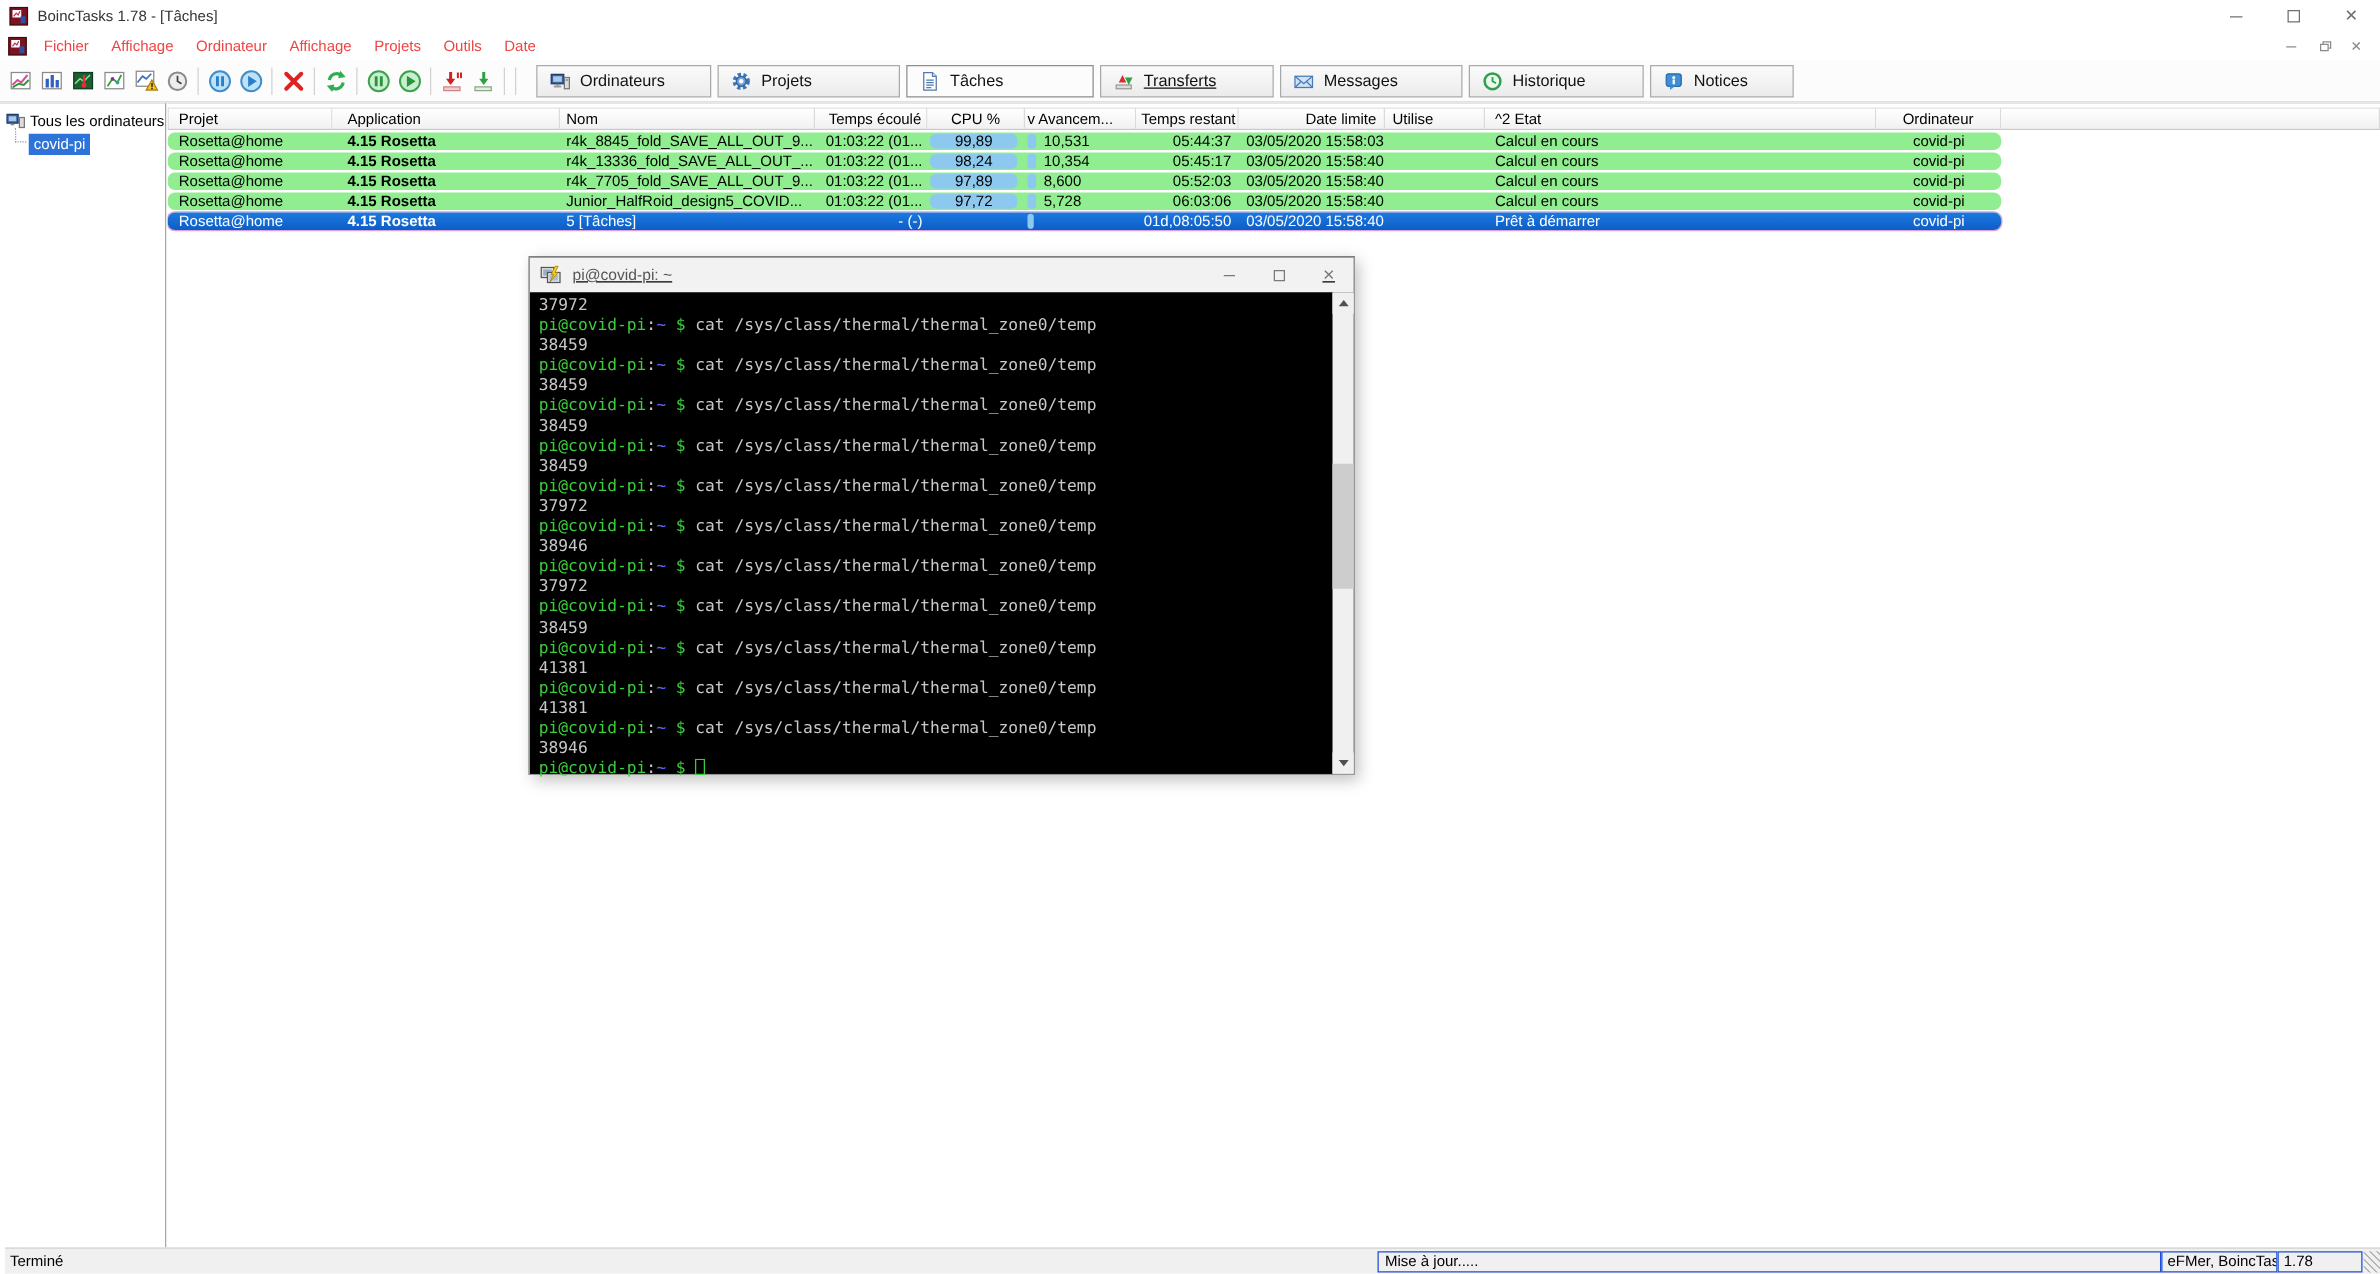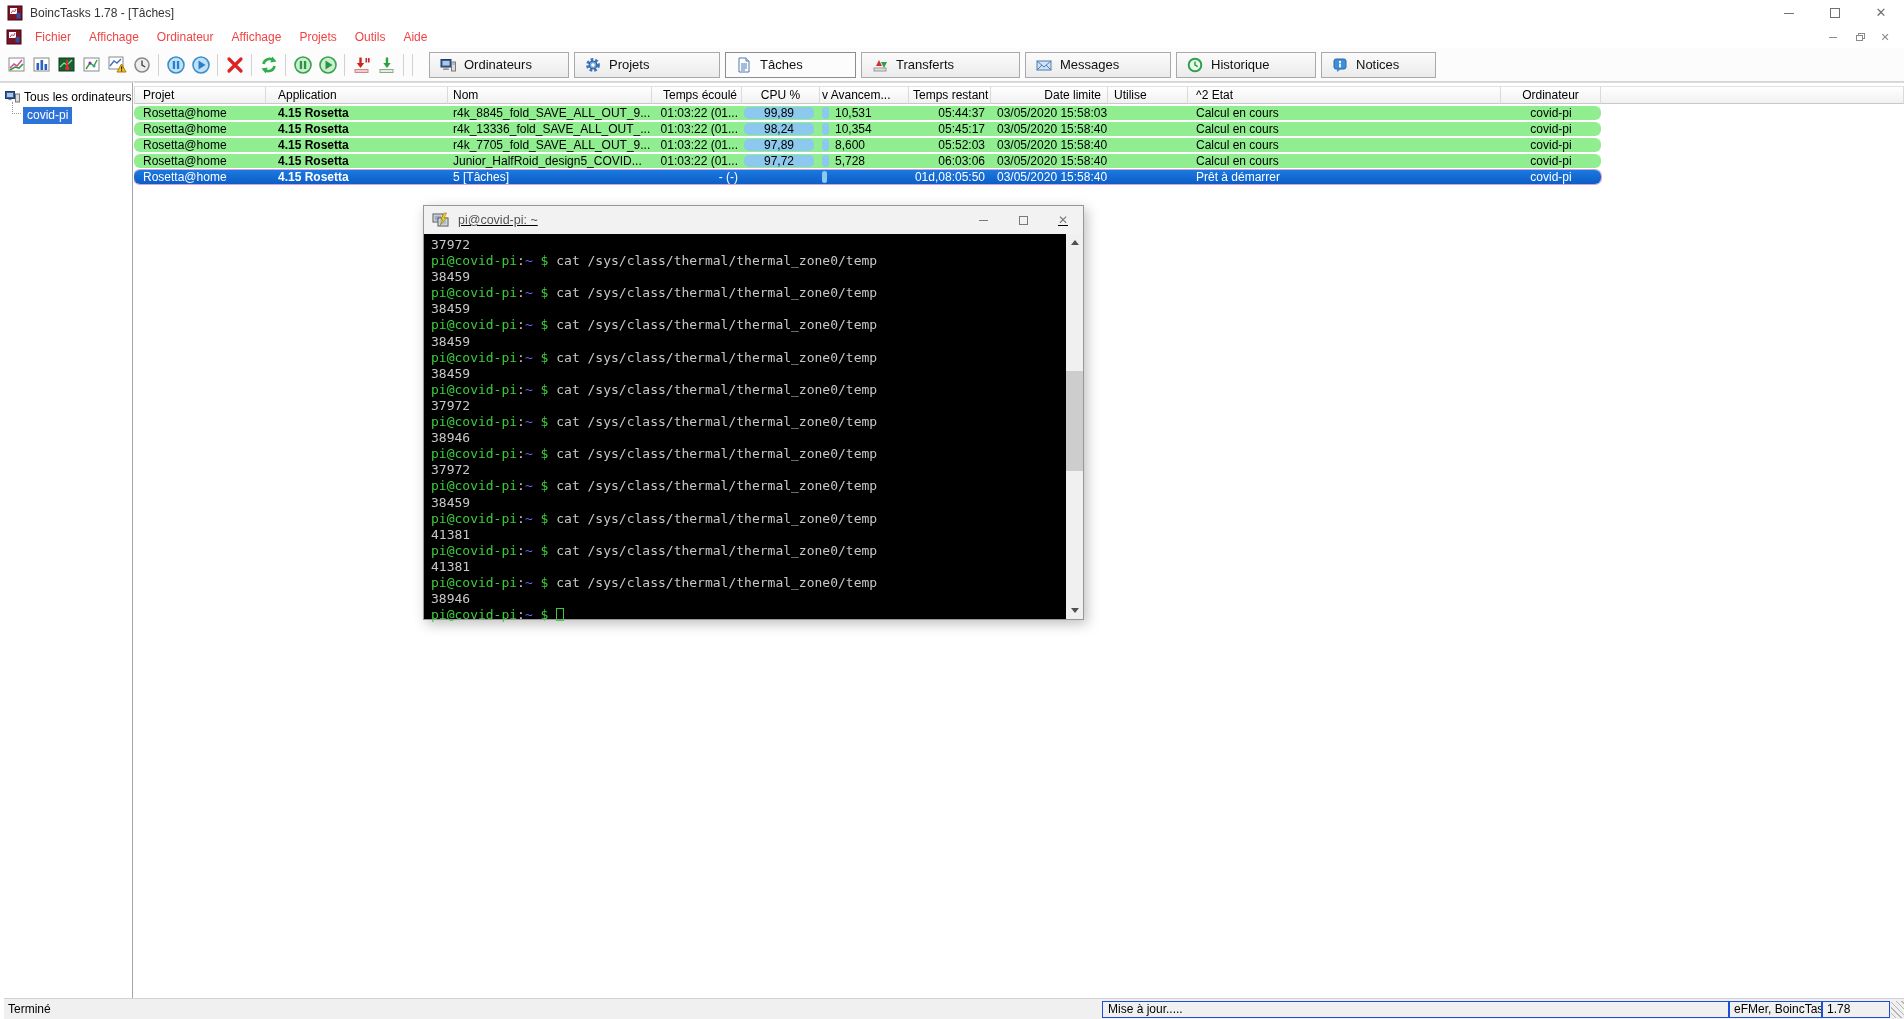--- a/index.html
+++ b/index.html
@@ -32,22 +32,22 @@
   
   .toolbar { position:absolute; left:0; top:48px; width:100%; height:34px; background:#fcfcfc;
              border-bottom:1px solid #d6d6d6; display:flex; align-items:center; padding-left:4px; }
   .tool-icon { width:25px; height:26px; display:flex; align-items:center; justify-content:center; }
   .tool-sep { width:1px; height:22px; background:#d2d2d2; margin:0 4px; }
   .tabbar { display:flex; margin-left:12px; }
   .tab { height:26px; border:1px solid #a9a9a9; background:linear-gradient(#fbfbfb,#ebebeb);
          display:flex; align-items:center; gap:8px; padding:0 10px; font-size:13px; color:#111;
          margin-right:5px; }
   .tab.active { background:#fcfcfc; border-color:#8d8d8d; }
-  .tab:nth-child(1){width:140px;} .tab:nth-child(2){width:146px;} .tab:nth-child(3){width:131px;}
-  .tab:nth-child(4){width:159px;} .tab:nth-child(5){width:146px;} .tab:nth-child(6){width:140px;}
+  .tab:nth-child(1){width:140px;} .tab:nth-child(2){width:146px;} .tab:nth-child(3){width:150px;}
+  .tab:nth-child(4){width:139px;text-decoration:underline;} .tab:nth-child(5){width:146px;} .tab:nth-child(6){width:140px;}
   .tab:nth-child(7){width:115px;}
 
   
   .sidebar { position:absolute; left:0; top:82px; width:133px; bottom:21px; background:#fff;
              border-right:1px solid #a6a6a6; border-top:1px solid #dcdcdc; }
   .tree-root { display:flex; align-items:center; gap:4px; padding:7px 0 0 5px; white-space:nowrap; }
   .tree-child-wrap { position:relative; margin-left:11px; margin-top:2px; height:16px; }
   .tree-line { position:absolute; left:1px; top:-4px; width:9px; height:12px;
                border-left:1px dotted #9a9a9a; border-bottom:1px dotted #9a9a9a; }
   .tree-child { position:absolute; left:12px; top:1px; background:#2e74d8; color:#fff;
@@ -164,21 +164,21 @@
         <rect x="9.5" y="8" width="4" height="5.5" fill="#2f4fa0"></rect>
       </svg>
   </span>
   <span style="display:flex;">
       <span class="menu-item">Fichier</span>
       <span class="menu-item">Affichage</span>
       <span class="menu-item">Ordinateur</span>
       <span class="menu-item">Affichage</span>
       <span class="menu-item">Projets</span>
       <span class="menu-item">Outils</span>
-      <span class="menu-item">Aide</span>
+      <span class="menu-item">Date</span>
     </span>
 </div>
 <div class="mdi-controls">
   <span class="mdi-btn">
       <span class="g-min-s"></span>
     </span>
   <span class="mdi-btn">
       <span class="g-restore"></span>
     </span>
   <span class="mdi-btn">

